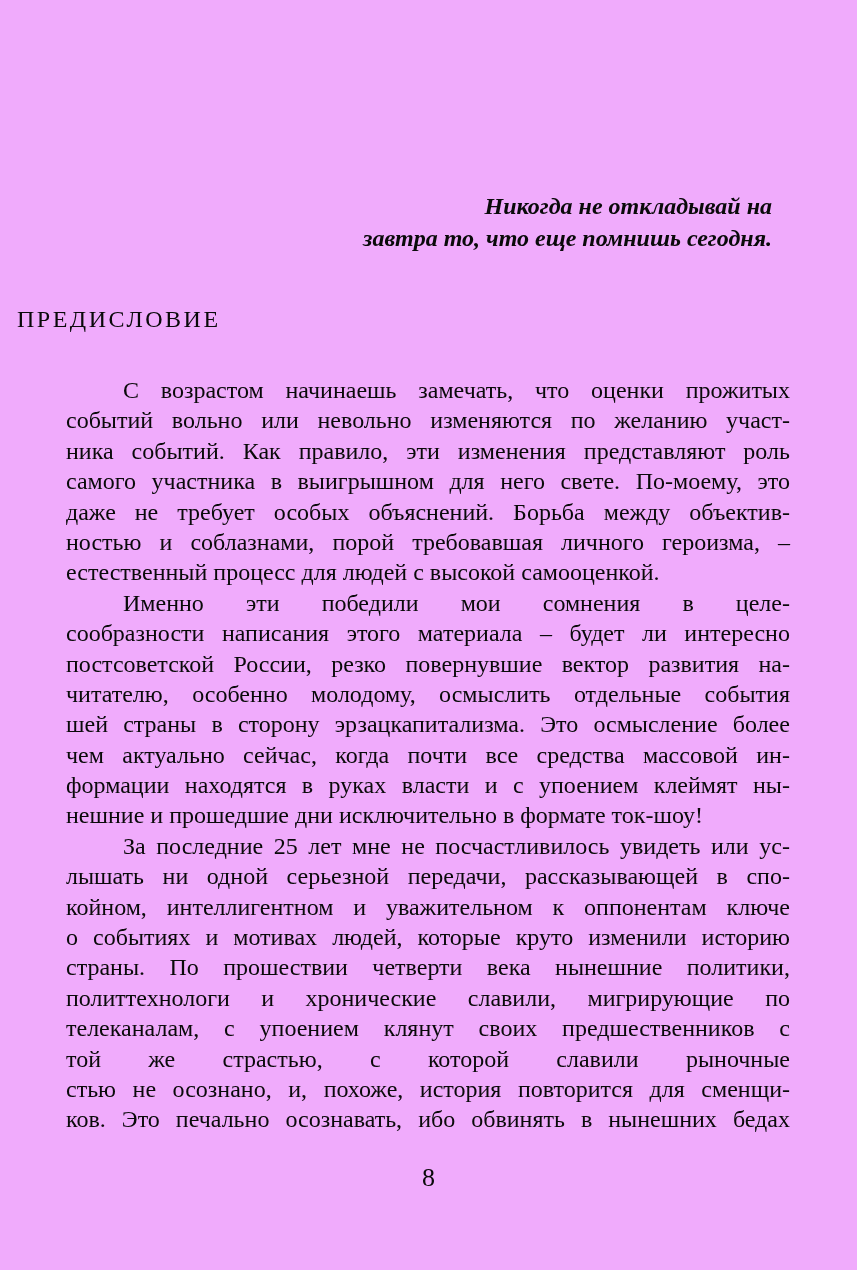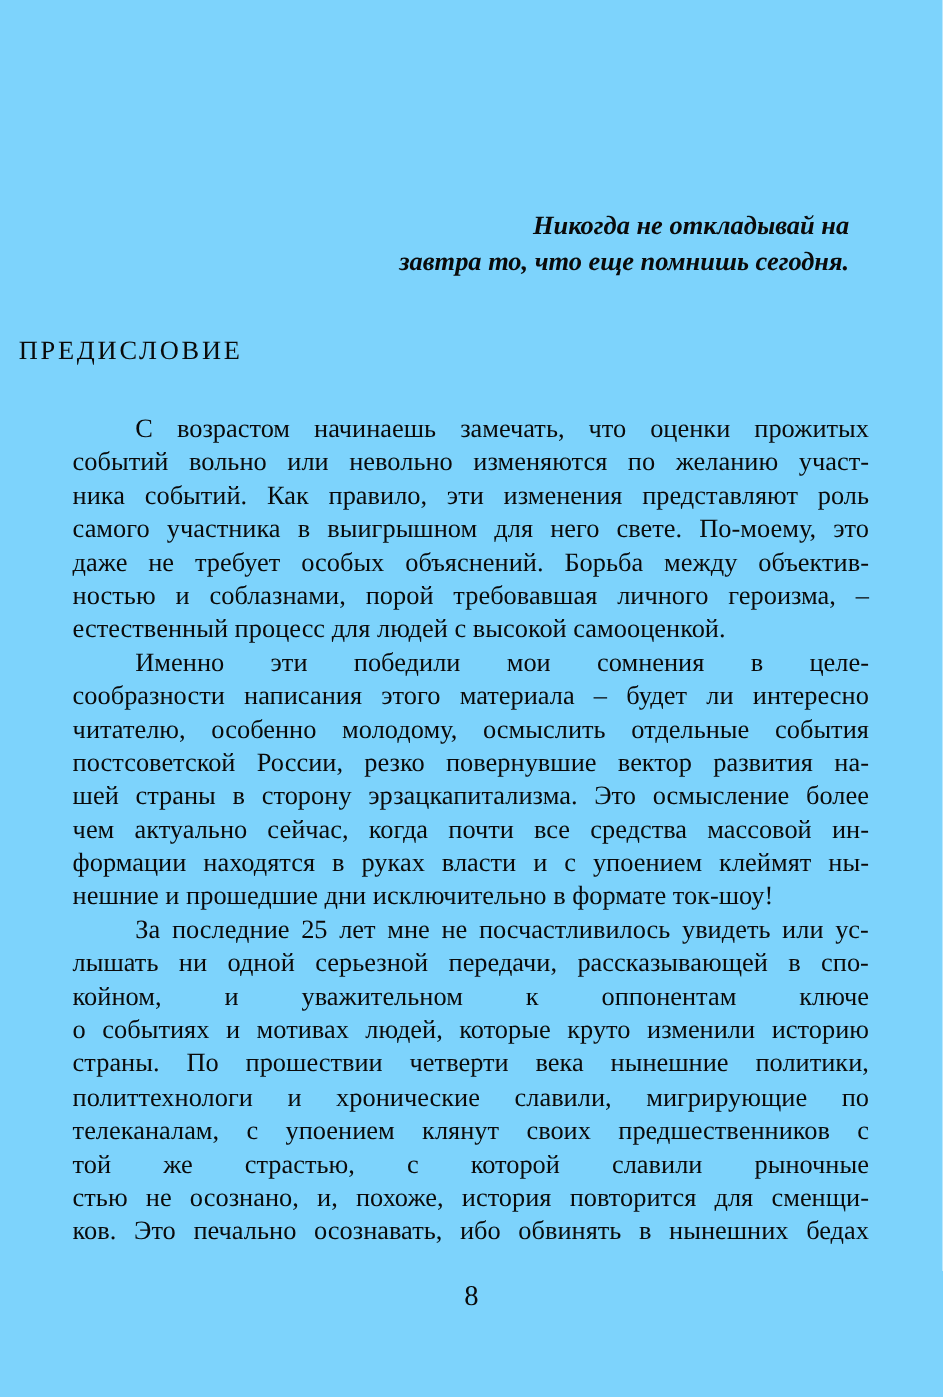--- a/index.html
+++ b/index.html
@@ -1,20 +1,20 @@
 <!DOCTYPE html>
 <html><head>
 <meta charset="utf-8">
 <style>
   html, body { margin: 0; padding: 0; background: #ffffff; }
   .page {
     position: relative;
     width: 857px;
     height: 1270px;
-    background: #7dd3fc;
+    background: #f0abfc;
     color: #0a0a0a;
     font-family: "Liberation Serif", "DejaVu Serif", serif;
     overflow: hidden;
   }
   .epigraph {
     position: absolute;
     top: 190px;
     right: 85px;
     text-align: right;
     font-weight: bold;
@@ -147,35 +147,35 @@
         <span>сообразности</span>
         <span>написания</span>
         <span>этого</span>
         <span>материала</span>
         <span>–</span>
         <span>будет</span>
         <span>ли</span>
         <span>интересно</span>
       </div>
       <div class="line just">
-        <span>читателю,</span>
-        <span>особенно</span>
-        <span>молодому,</span>
-        <span>осмыслить</span>
-        <span>отдельные</span>
-        <span>события</span>
-      </div>
-      <div class="line just">
         <span>постсоветской</span>
         <span>России,</span>
         <span>резко</span>
         <span>повернувшие</span>
         <span>вектор</span>
         <span>развития</span>
         <span>на-</span>
+      </div>
+      <div class="line just">
+        <span>читателю,</span>
+        <span>особенно</span>
+        <span>молодому,</span>
+        <span>осмыслить</span>
+        <span>отдельные</span>
+        <span>события</span>
       </div>
       <div class="line just">
         <span>шей</span>
         <span>страны</span>
         <span>в</span>
         <span>сторону</span>
         <span>эрзацкапитализма.</span>
         <span>Это</span>
         <span>осмысление</span>
         <span>более</span>
@@ -221,20 +221,21 @@
         <span>ни</span>
         <span>одной</span>
         <span>серьезной</span>
         <span>передачи,</span>
         <span>рассказывающей</span>
         <span>в</span>
         <span>спо-</span>
       </div>
       <div class="line just">
         <span>койном,</span>
+        <span>интеллигентном</span>
         <span>и</span>
         <span>уважительном</span>
         <span>к</span>
         <span>оппонентам</span>
         <span>ключе</span>
       </div>
       <div class="line just">
         <span>о</span>
         <span>событиях</span>
         <span>и</span>

